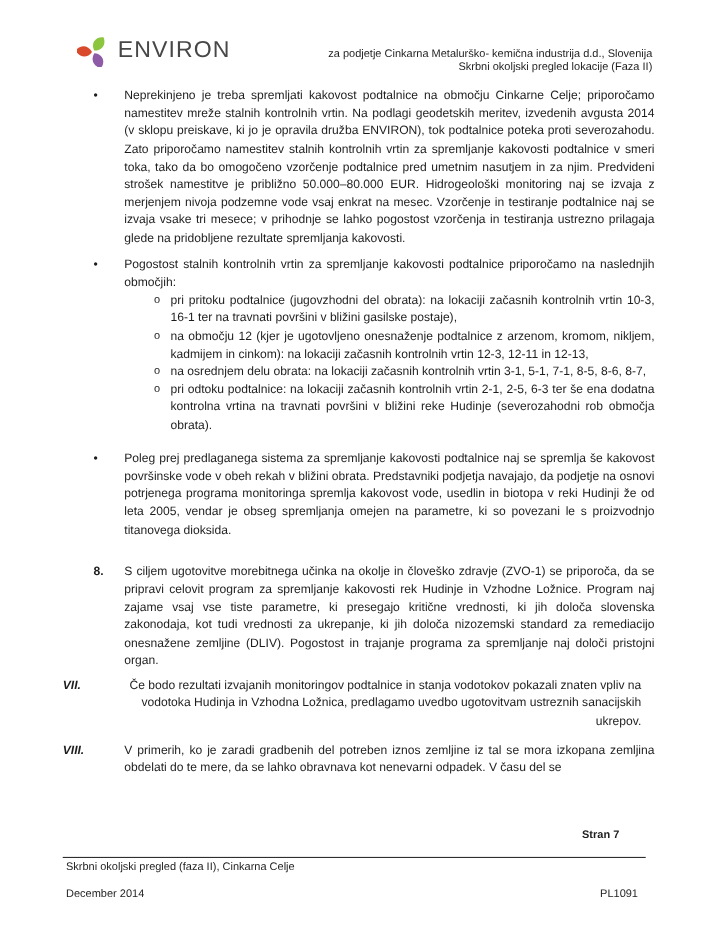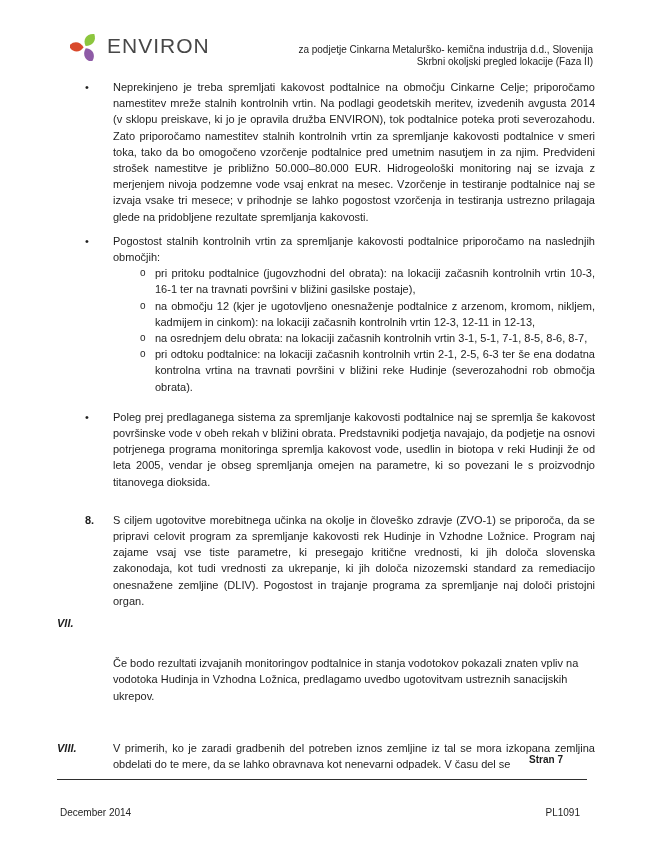--- a/index.html
+++ b/index.html
@@ -30,22 +30,22 @@
   .sub-row { margin-left:83px; }
   .sub-row .marker { width:15px; }
   .sub-row .txt { width:440px; }
   .sub-glyph { font-size:10px; line-height:16.2px; }
   .b2 { margin-top:8px; }
   .b3 { margin-top:14px; }
   .item8 { margin-top:22px; }
   .item8 .marker { font-weight:bold; }
   .roman-row .marker { width:56px; font-weight:bold;font-style:italic; }
   .s7 { margin-top:6px; }
-  .s7 .txt { text-align:left; width:470px;margin-top:40px; }
-  .s8 { margin-top:36px; }
+  .s7 .txt { text-align:right; width:470px; }
+  .s8 { margin-top:10px; }
 
   
   .footer-rule { position:absolute; left:57px; top:779px; width:530px; border-top:1.2px solid #2e2e2e; }
   .f-item { position:absolute; font-size:10px; color:#1e1e1e; white-space:nowrap; }
   .f-left1 { left:60px; top:783px; }
   .f-right1 { right:97px; top:754px;font-weight:bold; }
   .f-left2 { left:60px; top:807px; }
   .f-right2 { right:80px; top:807px; }
 </style>
 </head>
@@ -117,17 +117,18 @@
     </div>
 
     <div class="row roman-row s8">
       <span class="marker">VIII.</span>
       <p class="txt">V primerih, ko je zaradi gradbenih del potreben iznos zemljine iz tal se mora izkopana zemljina obdelati do te mere, da se lahko obravnava kot nenevarni odpadek. V času del se</p>
     </div>
 
   </div>
 
   <div class="footer-rule"></div>
+  <span class="f-item f-left1">Skrbni okoljski pregled (faza II), Cinkarna Celje</span>
   <span class="f-item f-right1">Stran 7</span>
   <span class="f-item f-left2">December 2014</span>
   <span class="f-item f-right2">PL1091</span>
 
 </div>
 
 </body></html>

